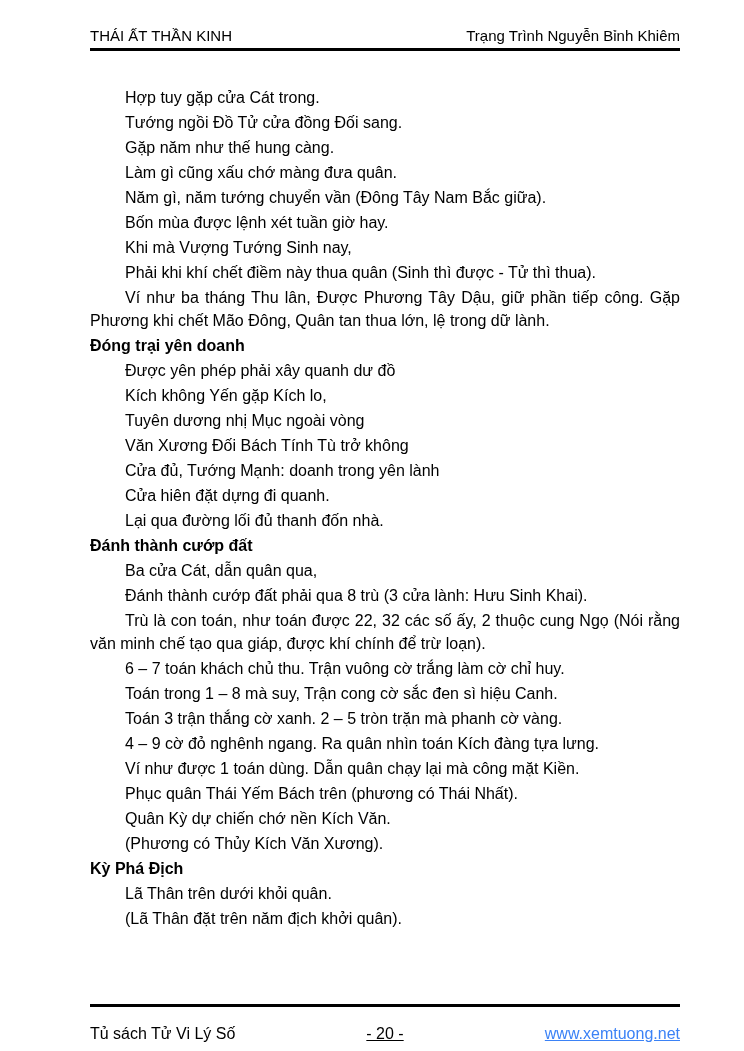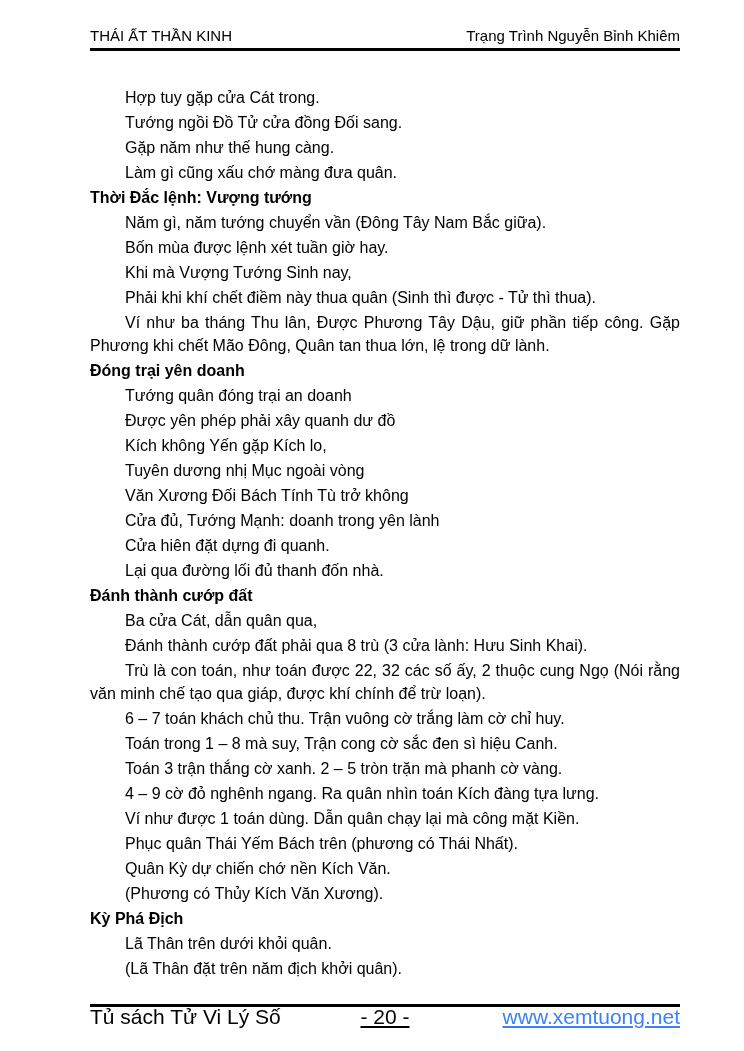--- a/index.html
+++ b/index.html
@@ -26,21 +26,21 @@
   .doc-body p{margin:0 0 2px 0;}
   .doc-body p.verse{padding-left:35px;}
   .doc-body p.heading{font-weight:bold;}
   .doc-body p.para{text-align:justify;text-indent:35px;}
   
   .footer{position:absolute;left:90px;right:64px;top:1004px;}
   .footer .rule{margin-top:0;height:3px;}
   .footer-row{
     position:relative;
     display:flex;justify-content:space-between;align-items:flex-start;
-    font-size:21px;line-height:19px;margin-top:0;
+    font-size:16px;line-height:19px;margin-top:17px;
   }
   .footer-center{
     position:absolute;left:50%;transform:translateX(-50%);text-decoration:underline;
   }
   .footer-link{color:#3b82f6;text-decoration:underline;cursor:pointer;}
 </style>
 </head>
 <body>
 
 <div class="page">
@@ -49,28 +49,26 @@
     <span>THÁI ẤT THẦN KINH</span>
     <span>Trạng Trình Nguyễn Bỉnh Khiêm</span>
   </div>
   <div class="content rule"></div>
 
   <div class="content doc-body" id="doc-body">
       <p class="verse">Hợp tuy gặp cửa Cát trong.</p>
       <p class="verse">Tướng ngồi Đồ Tử cửa đồng Đối sang.</p>
       <p class="verse">Gặp năm như thế hung càng.</p>
       <p class="verse">Làm gì cũng xấu chớ màng đưa quân.</p>
-      <p class="heading">Thời Đắc lệnh: Vượng tướng</p>
       <p class="verse">Năm gì, năm tướng chuyển vần (Đông Tây Nam Bắc giữa).</p>
       <p class="verse">Bốn mùa được lệnh xét tuần giờ hay.</p>
       <p class="verse">Khi mà Vượng Tướng Sinh nay,</p>
       <p class="verse">Phải khi khí chết điềm này thua quân (Sinh thì được - Tử thì thua).</p>
       <p class="para">Ví như ba tháng Thu lân, Được Phương Tây Dậu, giữ phần tiếp công. Gặp Phương khi chết Mão Đông, Quân tan thua lớn, lệ trong dữ lành.</p>
       <p class="heading">Đóng trại yên doanh</p>
-      <p class="verse">Tướng quân đóng trại an doanh</p>
       <p class="verse">Được yên phép phải xây quanh dư đồ</p>
       <p class="verse">Kích không Yến gặp Kích lo,</p>
       <p class="verse">Tuyên dương nhị Mục ngoài vòng</p>
       <p class="verse">Văn Xương Đối Bách Tính Tù trở không</p>
       <p class="verse">Cửa đủ, Tướng Mạnh: doanh trong yên lành</p>
       <p class="verse">Cửa hiên đặt dựng đi quanh.</p>
       <p class="verse">Lại qua đường lối đủ thanh đốn nhà.</p>
       <p class="heading">Đánh thành cướp đất</p>
       <p class="verse">Ba cửa Cát, dẫn quân qua,</p>
       <p class="verse">Đánh thành cướp đất phải qua 8 trù (3 cửa lành: Hưu Sinh Khai).</p>

